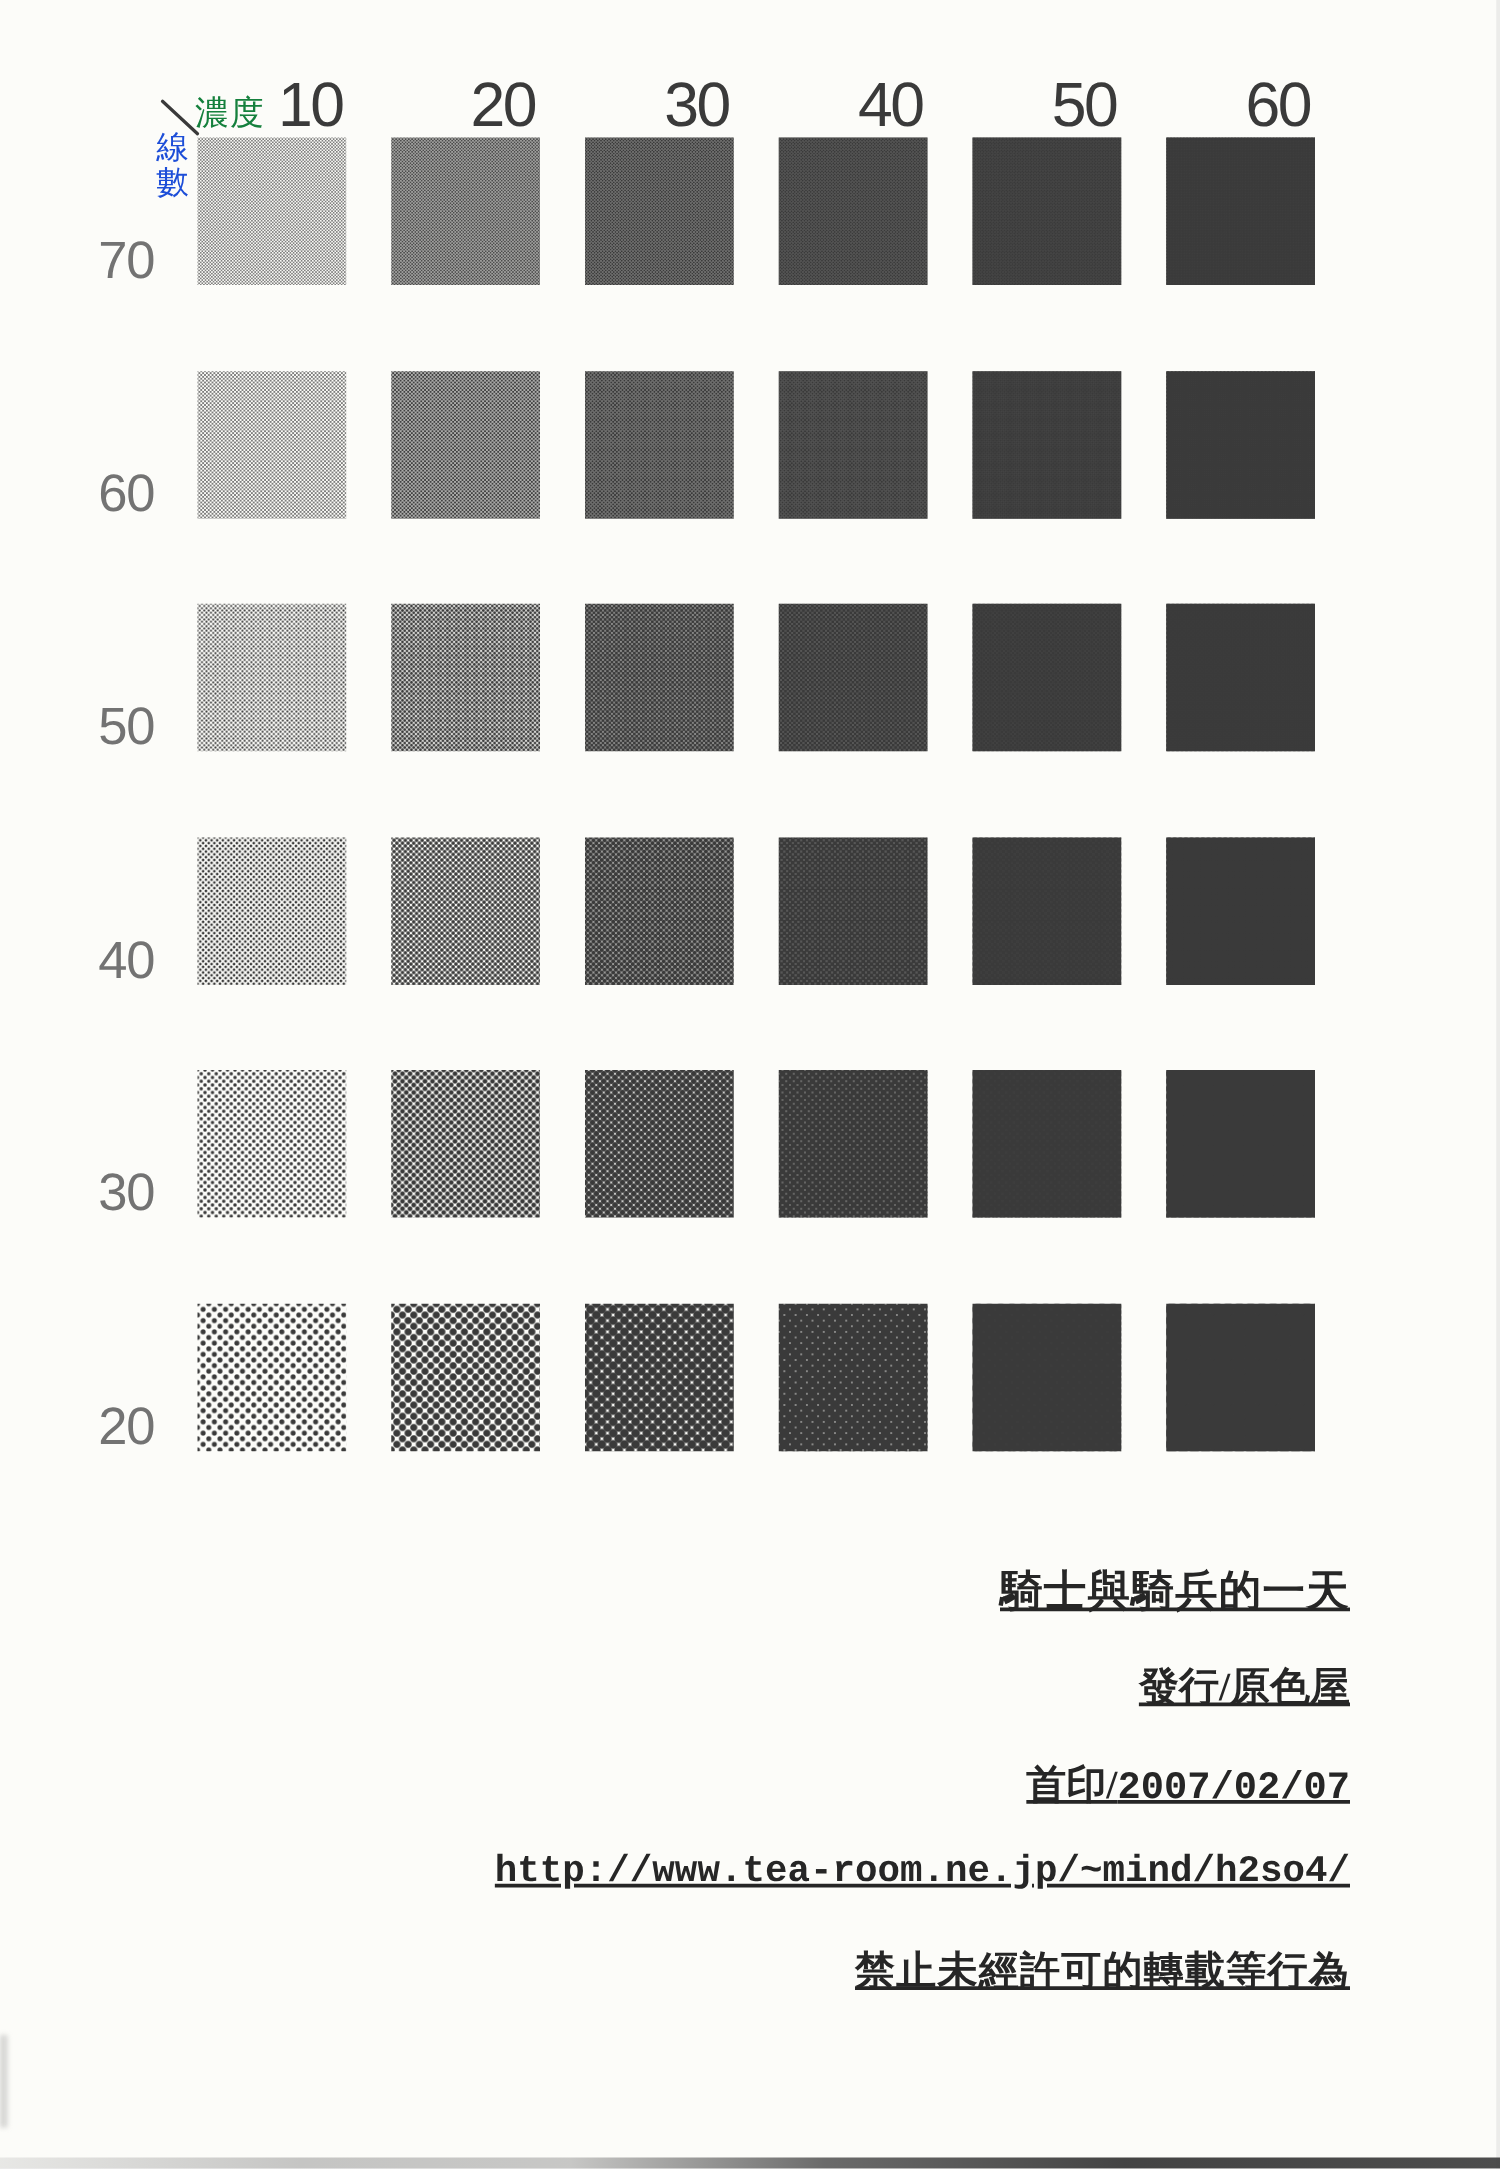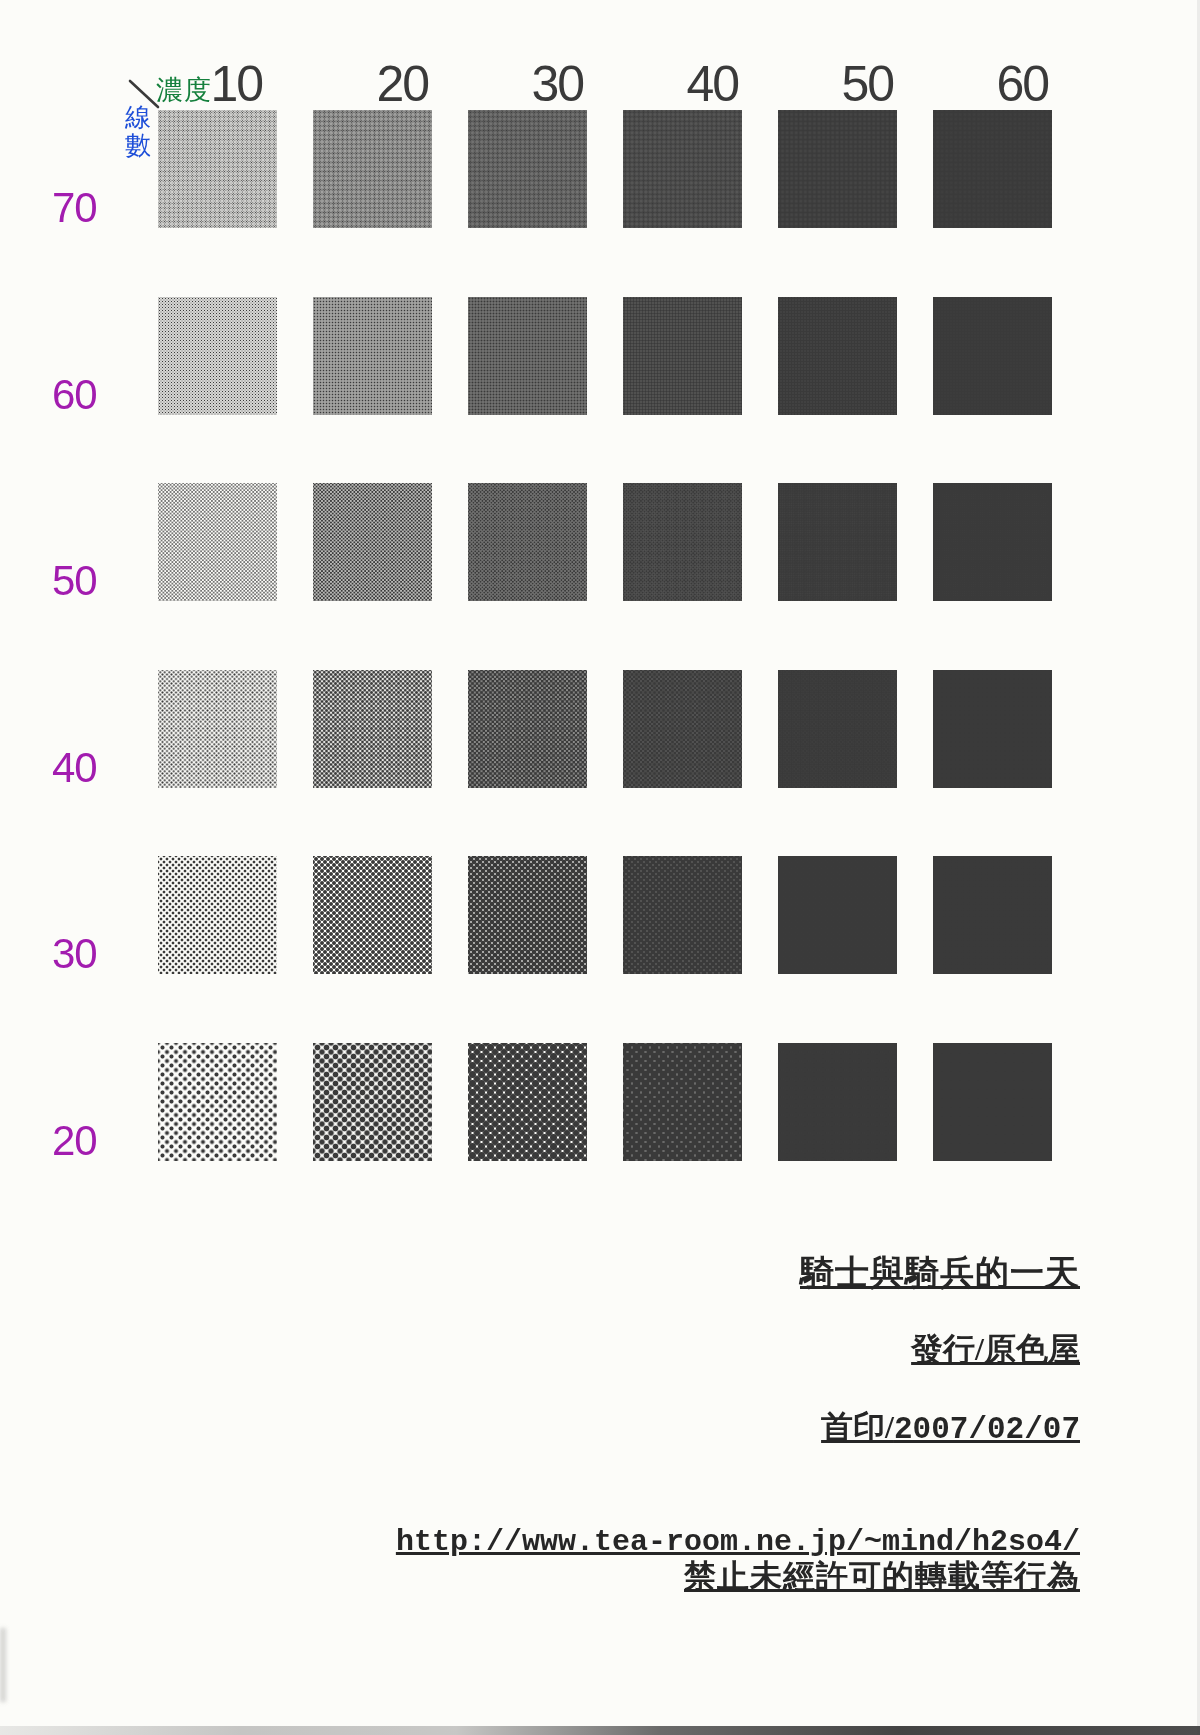--- a/index.html
+++ b/index.html
@@ -14,42 +14,42 @@
   }
   
   .swatch{position:absolute;width:119px;height:118px;}
   .col-header{
     position:absolute;top:58px;height:52px;line-height:52px;width:119px;
     text-align:right;padding-right:4px;box-sizing:border-box;
     font-size:50px;color:#3a3a3a;letter-spacing:-2px;
   }
   .row-label{
     position:absolute;left:52px;width:98px;height:44px;line-height:44px;
-    text-align:left;font-size:42px;color:#a21caf;letter-spacing:-1px;
+    text-align:center;font-size:42px;color:#737373;letter-spacing:-1px;
   }
   .corner-density{
     position:absolute;left:156px;top:72px;
     font-size:27px;color:#15803d;letter-spacing:1px;
   }
   .corner-lines{
     position:absolute;left:123px;top:103px;width:30px;
     font-size:26px;line-height:28px;color:#1d4ed8;text-align:center;
     word-break:break-all;
   }
   .corner-slash{position:absolute;left:127px;top:77px;}
   
   .colo{
     position:absolute;right:120px;white-space:nowrap;
     font-family:"Liberation Serif", serif;font-weight:700;color:#262626;text-decoration:underline;
   }
   .colo-title{top:1250px;font-size:34px;letter-spacing:1px;}
   .colo-pub{top:1328px;font-size:32px;}
   .colo-print{top:1366px;font-size:32px;}
   .colo-date{top:1406px;font-size:32px;}
-  .colo-url{top:1481px;font-size:30px;font-family:"Liberation Mono", monospace;font-weight:700;letter-spacing:0px;margin-top:44px;}
+  .colo-url{top:1481px;font-size:30px;font-family:"Liberation Mono", monospace;font-weight:700;letter-spacing:0px;}
   .colo-notice{top:1555px;font-size:32px;letter-spacing:1px;}
   .mono-val{font-family:"Liberation Mono", monospace;font-size:31px;font-weight:700;}
   
   .scan-bottom-edge{
     position:absolute;left:0;right:0;bottom:0;height:9px;
     background:linear-gradient(to right,
       rgba(150,150,150,0.20), rgba(130,130,130,0.45) 20%,
       rgba(120,120,120,0.40) 38%, rgba(70,70,70,0.80) 55%,
       rgba(52,52,52,0.92) 75%, rgba(58,58,58,0.9));
   }
@@ -69,21 +69,21 @@
 
   <span class="corner-slash">
     <svg width="34" height="34" viewBox="0 0 34 34">
       <line x1="3" y1="4" x2="31" y2="30" stroke="#3a3a3a" stroke-width="2.6" stroke-linecap="round"></line>
     </svg>
   </span>
   <div class="corner-density">濃度</div>
   <div class="corner-lines">線數</div>
 
   <div id="halftone-grid">
-      <div class="col-header" style="left: 147px;">10</div>
+      <div class="col-header" style="left: 159px;">10</div>
       <div class="col-header" style="left: 313px;">20</div>
       <div class="col-header" style="left: 468px;">30</div>
       <div class="col-header" style="left: 623px;">40</div>
       <div class="col-header" style="left: 778px;">50</div>
       <div class="col-header" style="left: 933px;">60</div>
       <div class="row-label" style="top: 186px;">70</div>
       <div class="swatch" style="left: 158px; top: 110px; background-image: radial-gradient(circle, rgb(58, 58, 58) 0.124989px, rgba(0, 0, 0, 0) 1.02499px), radial-gradient(circle, rgb(58, 58, 58) 0.124989px, rgba(0, 0, 0, 0) 1.02499px); background-size: 2.57143px 2.57143px; background-position: 0px 0px, 1.28571px 1.28571px;"></div>
       <div class="swatch" style="left: 313px; top: 110px; background-image: radial-gradient(circle, rgb(58, 58, 58) 0.363157px, rgba(0, 0, 0, 0) 1.26316px), radial-gradient(circle, rgb(58, 58, 58) 0.363157px, rgba(0, 0, 0, 0) 1.26316px); background-size: 2.57143px 2.57143px; background-position: 0px 0px, 1.28571px 1.28571px;"></div>
       <div class="swatch" style="left: 468px; top: 110px; background-image: radial-gradient(circle, rgb(58, 58, 58) 0.54591px, rgba(0, 0, 0, 0) 1.44591px), radial-gradient(circle, rgb(58, 58, 58) 0.54591px, rgba(0, 0, 0, 0) 1.44591px); background-size: 2.57143px 2.57143px; background-position: 0px 0px, 1.28571px 1.28571px;"></div>
       <div class="swatch" style="left: 623px; top: 110px; background-image: radial-gradient(circle, rgb(58, 58, 58) 0.699978px, rgba(0, 0, 0, 0) 1.59998px), radial-gradient(circle, rgb(58, 58, 58) 0.699978px, rgba(0, 0, 0, 0) 1.59998px); background-size: 2.57143px 2.57143px; background-position: 0px 0px, 1.28571px 1.28571px;"></div>

